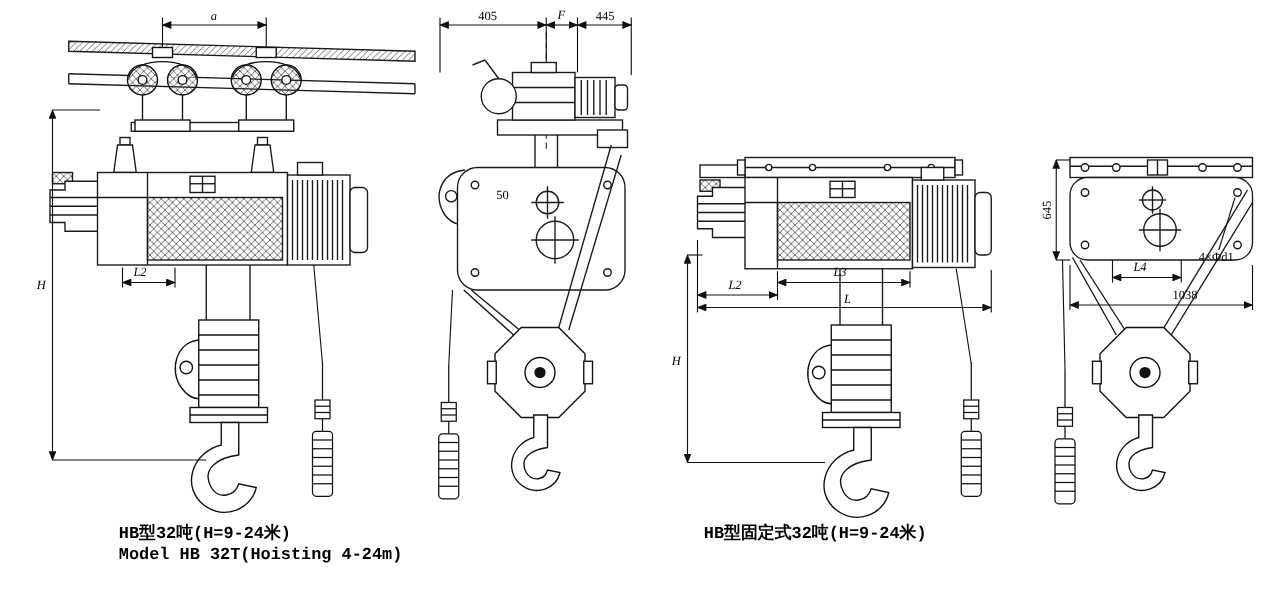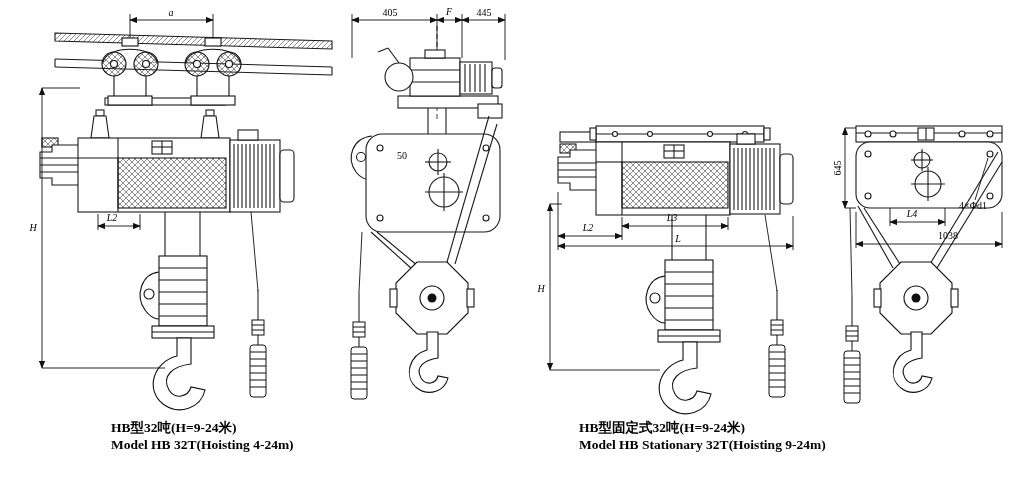--- a/index.html
+++ b/index.html
@@ -1,20 +1,20 @@
 <!DOCTYPE html>
 <html><head>
 <meta charset="utf-8">
 <style>
   html,body{margin:0;padding:0;background:#fff;}
   #stage{position:relative;width:1018px;height:485px;background:#ffffff;overflow:hidden;
          font-family:"Liberation Serif",serif;}
   #stage svg{position:absolute;left:0;top:0;}
   .caption{position:absolute;font-weight:bold;font-size:13.5px;line-height:17px;color:#000;
-           font-family:Liberation Serif, serif;white-space:nowrap;margin-left:16px;}
+           font-family:Liberation Mono, monospace;white-space:nowrap;}
   .dim line, .leader{stroke:#111;stroke-width:0.9;fill:none;}
   .dim text, .lbl{font-family:"Liberation Serif",serif;font-size:10px;fill:#000;stroke:none;
                   text-anchor:middle;}
   .it{font-style:italic;}
   .sm{font-size:8.5px;}
   .cl{stroke:#111;stroke-width:0.8;stroke-dasharray:5 3;fill:none;}
 </style>
 </head>
 <body>
 
@@ -370,16 +370,15 @@
     </g>
   </g>
 </svg>
 
   <div class="caption" style="left:95px;top:419px;">
     <div>HB型32吨(H=9-24米)</div>
     <div>Model HB 32T(Hoisting 4-24m)</div>
   </div>
   <div class="caption" style="left:563px;top:419px;">
     <div>HB型固定式32吨(H=9-24米)</div>
-    <div>Model HB Stationary 32T(Hoisting 9-24m)</div>
   </div>
 
 </div>
 
 </body></html>

